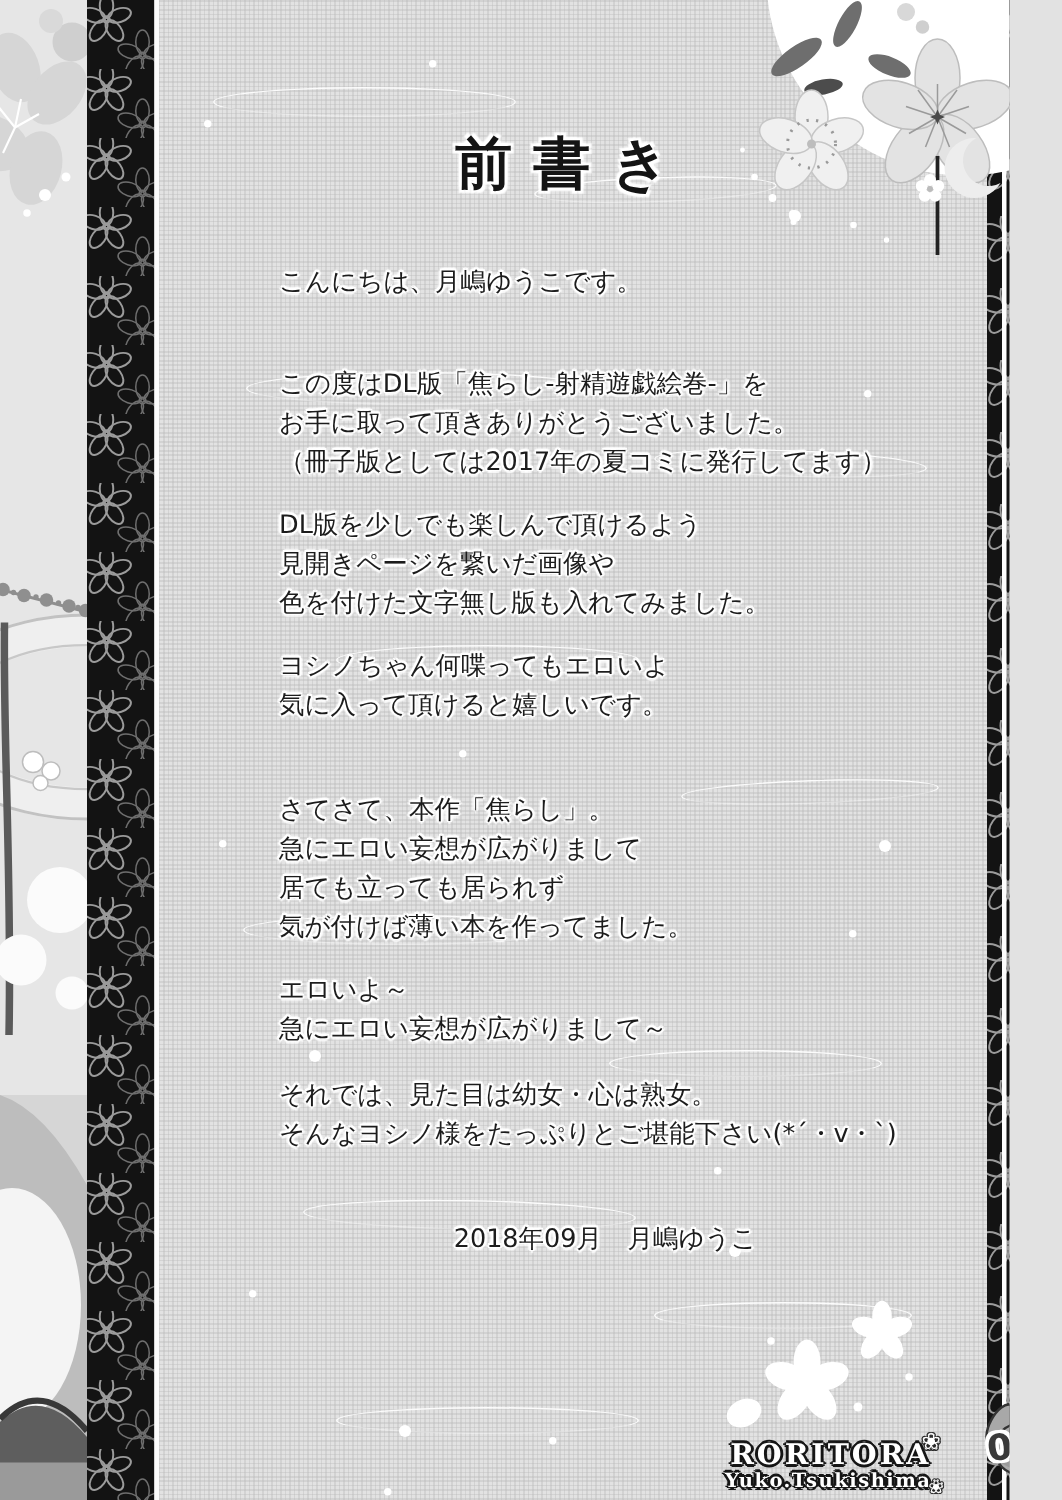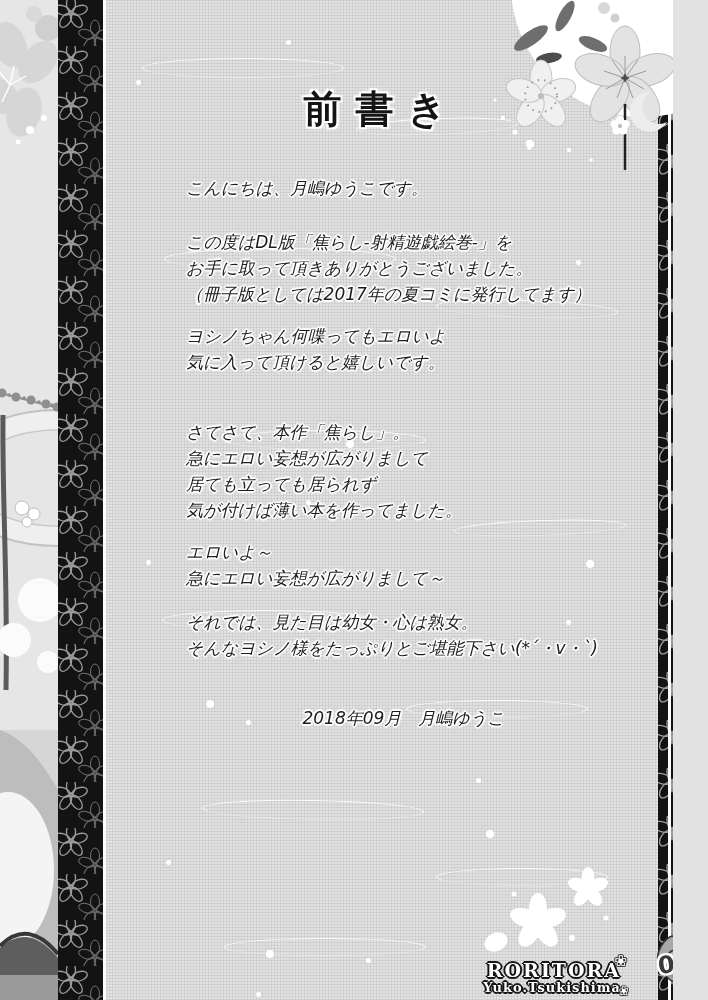--- a/index.html
+++ b/index.html
@@ -31,24 +31,24 @@
   .dots2{position:absolute;width:8px;height:8px;border-radius:50%;background:#fff;}
 
   
   .halo{text-shadow:-1px -1px 0 #fff,1px -1px 0 #fff,-1px 1px 0 #fff,1px 1px 0 #fff,
         -2px 0 1px #fff,2px 0 1px #fff,0 -2px 1px #fff,0 2px 1px #fff,0 0 4px #fff;}
   .title{position:relative;margin:84px 0 0 0;text-align:center;
          font-family:"DejaVu Serif",serif;font-weight:700;font-size:38px;
          letter-spacing:14px;color:#141414;
          text-shadow:-2px -2px 1px #fff,2px -2px 1px #fff,-2px 2px 1px #fff,2px 2px 1px #fff,0 0 6px #fff;}
   .body-text{position:relative;padding:0 12px 0 80px;color:#1c1c1c;
-             font-size:17px;line-height:26px;white-space:nowrap;font-style:italic;}
+             font-size:17px;line-height:26px;white-space:nowrap;}
   .para{margin:0;}
   .gap-first{margin-top:40px;}
-  .gap-m{margin-top:28px;}
+  .gap-m{margin-top:42px;}
   .gap-s{margin-top:16px;}
   .gap-s2{margin-top:18px;}
   .gap-l{margin-top:44px;}
   .signature{margin-top:44px;text-align:center;padding-right:25px;}
 
   
   .corner-deco{position:absolute;right:0;top:0;width:200px;height:170px;z-index:4;}
 
   
   .petals{position:absolute;left:480px;top:860px;width:140px;height:120px;z-index:2;}
@@ -207,20 +207,25 @@
     <div class="body-text">
       <div class="para gap-first halo">
         <div>こんにちは、月嶋ゆうこです。</div>
       </div>
       <div class="para gap-m halo">
         <div>この度はDL版「焦らし-射精遊戯絵巻-」を</div>
         <div>お手に取って頂きありがとうございました。</div>
         <div>（冊子版としては2017年の夏コミに発行してます）</div>
       </div>
       <div class="para gap-s halo">
+        <div>DL版を少しでも楽しんで頂けるよう</div>
+        <div>見開きページを繋いだ画像や</div>
+        <div>色を付けた文字無し版も入れてみました。</div>
+      </div>
+      <div class="para gap-s halo">
         <div>ヨシノちゃん何喋ってもエロいよ</div>
         <div>気に入って頂けると嬉しいです。</div>
       </div>
       <div class="para gap-l halo">
         <div>さてさて、本作「焦らし」。</div>
         <div>急にエロい妄想が広がりまして</div>
         <div>居ても立っても居られず</div>
         <div>気が付けば薄い本を作ってました。</div>
       </div>
       <div class="para gap-s halo">

